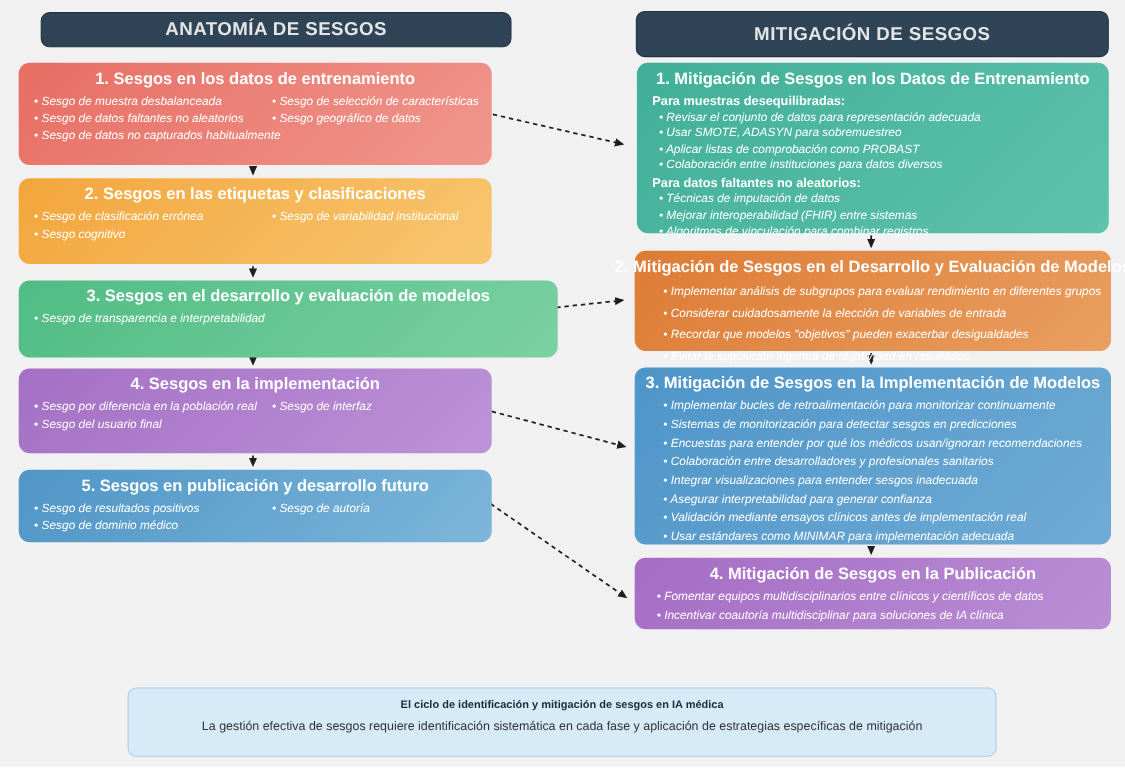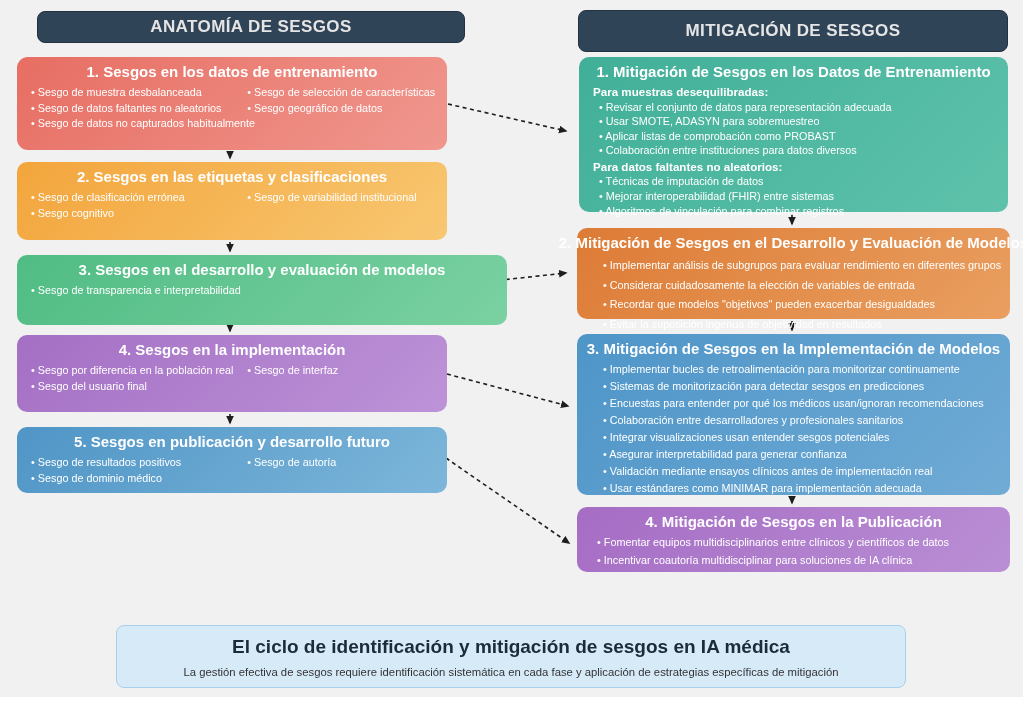--- a/index.html
+++ b/index.html
@@ -12,52 +12,52 @@
        display:flex;align-items:center;justify-content:center;box-sizing:border-box;}
   .hdr span{color:#e5e5e5;font-weight:bold;font-size:17px;letter-spacing:.4px;}
   .hdrL{left:37px;top:11px;width:428px;height:32px;}
   .hdrR{left:578px;top:10px;width:430px;height:42px;}
 
   .box{position:absolute;border-radius:10px;box-sizing:border-box;color:#fff;}
   .btitle{font-size:15px;font-weight:bold;text-align:center;line-height:18px;padding-top:6px;color:#fff;}
   .btitle.wide{position:relative;left:50%;transform:translateX(-50%);white-space:nowrap;width:480px;}
 
   
-  .l1{left:17px;top:57px;width:430px;height:93px;background:linear-gradient(135deg,#e76e63,#f0978e);border-radius:11px;}
+  .l1{left:17px;top:57px;width:430px;height:93px;background:linear-gradient(135deg,#e76e63,#f0978e);}
   .l2{left:17px;top:162px;width:430px;height:78px;background:linear-gradient(135deg,#f3a53c,#f8c771);}
   .l3{left:17px;top:255px;width:490px;height:70px;background:linear-gradient(135deg,#50bc84,#7bd1a2);}
   .l4{left:17px;top:335px;width:430px;height:77px;background:linear-gradient(135deg,#a46fc4,#bd93d8);}
   .l5{left:17px;top:427px;width:430px;height:66px;background:linear-gradient(135deg,#4f95c6,#7db6da);}
 
   
   .r1{left:579px;top:57px;width:429px;height:155px;background:linear-gradient(135deg,#41af98,#5fc2ab);}
   .r2{left:577px;top:228px;width:433px;height:91px;background:linear-gradient(135deg,#dd7b36,#e99f60);}
   .r3{left:577px;top:334px;width:433px;height:161px;background:linear-gradient(135deg,#4e95c8,#70abd5);}
   .r4{left:577px;top:507px;width:433px;height:65px;background:linear-gradient(135deg,#a56cc4,#ba8fd5);}
 
   .cols{display:flex;padding:4px 8px 0 14px;}
   .col.c1{width:53%;}
   .col.c2{width:47%;}
-  .bullet{font-size:10.8px;line-height:15.5px;color:#ffffff;white-space:nowrap;}
+  .bullet{font-size:10.8px;line-height:15.5px;color:#ffffff;white-space:nowrap;font-style:italic;}
   .bullet::before{content:"• ";}
 
   .rcontent{padding:2px 6px 0 20px;}
   .subhead{font-size:11.6px;font-weight:bold;line-height:14.5px;margin-top:2px;margin-left:-6px;color:#fff;}
   .subhead::after{content:"";}
   .r1 .bullet{line-height:14.6px;}
   .r2 .rcontent{padding-top:4px;padding-left:26px;}
   .r2 .bullet{line-height:19.5px;}
   .r3 .rcontent{padding-top:3px;padding-left:26px;}
   .r3 .bullet{line-height:17px;}
   .r4 .rcontent{padding-top:3px;}
   .r4 .bullet{line-height:17.5px;}
 
   .footer{position:absolute;left:116px;top:625px;width:790px;height:63px;background:#d7eaf8;
           border:1px solid #a8cfec;border-radius:8px;box-sizing:border-box;text-align:center;}
-  .ftitle{font-size:19px;font-weight:bold;color:#1c2b3a;margin-top:10px;}
+  .ftitle{font-size:10px;font-weight:bold;color:#1c2b3a;margin-top:10px;}
   .fsub{font-size:11.3px;color:#333333;margin-top:8px;}
 </style>
 </head>
 <body>
 
 <div class="canvas">
   <div class="graybg"></div>
 
   <svg class="overlay" width="1023" height="707">
     <defs>
@@ -176,21 +176,21 @@
     </div>
   </div>
 
   <div class="box r3">
     <div class="btitle">3. Mitigación de Sesgos en la Implementación de Modelos</div>
     <div class="rcontent">
       <div class="bullet">Implementar bucles de retroalimentación para monitorizar continuamente</div>
       <div class="bullet">Sistemas de monitorización para detectar sesgos en predicciones</div>
       <div class="bullet">Encuestas para entender por qué los médicos usan/ignoran recomendaciones</div>
       <div class="bullet">Colaboración entre desarrolladores y profesionales sanitarios</div>
-      <div class="bullet">Integrar visualizaciones usan entender sesgos potenciales</div>
+      <div class="bullet">Integrar visualizaciones para entender sesgos inadecuada</div>
       <div class="bullet">Asegurar interpretabilidad para generar confianza</div>
       <div class="bullet">Validación mediante ensayos clínicos antes de implementación real</div>
       <div class="bullet">Usar estándares como MINIMAR para implementación adecuada</div>
     </div>
   </div>
 
   <div class="box r4">
     <div class="btitle">4. Mitigación de Sesgos en la Publicación</div>
     <div class="rcontent">
       <div class="bullet">Fomentar equipos multidisciplinarios entre clínicos y científicos de datos</div>

